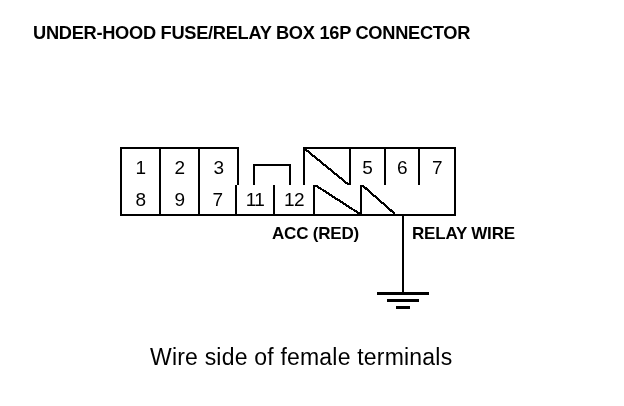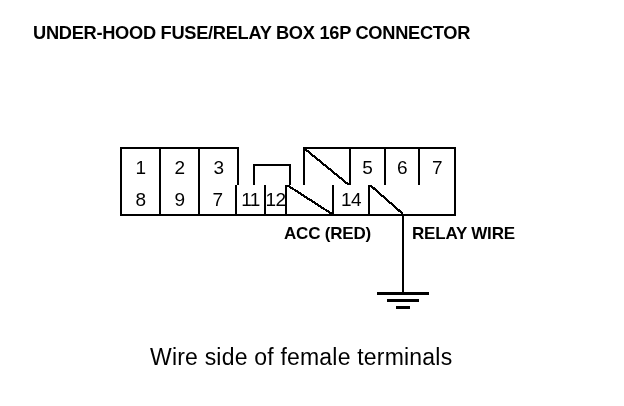--- a/index.html
+++ b/index.html
@@ -120,21 +120,21 @@
   }
 
   .label {
     position: absolute;
     top: 224px;
     font-size: 17px;
     font-weight: bold;
     letter-spacing: -0.2px;
     white-space: nowrap;
   }
-  .label-acc    { left: 284px; }
+  .label-acc    { left: 272px; }
   .label-jumper { left: 412px; }
 
   
   .ground { position: absolute; left: 377px; top: 292px; width: 52px; height: 22px; }
   .ground span {
     position: absolute;
     left: 50%;
     transform: translateX(-50%);
     background: #000;
     height: 3px;
@@ -173,24 +173,23 @@
     <div class="cell blank" style="width:47px"></div>
     <div class="cell" style="width:36px">5</div>
     <div class="cell" style="width:35px">6</div>
     <div class="cell" style="width:35px">7</div>
   </div>
 
   <div class="row row-bottom">
     <div class="cell" style="width:39px">8</div>
     <div class="cell" style="width:39px">9</div>
     <div class="cell" style="width:37px">7</div>
-    <div class="cell" style="width:29px">11</div>
-    <div class="cell" style="width:21px">12</div>
+    <div class="cell" style="width:38px">11</div>
+    <div class="cell" style="width:40px">12</div>
     <div class="cell blank" style="width:47px"></div>
-    <div class="cell" style="width:36px">14</div>
     <div class="cell blank" style="width:33px"></div>
   </div>
 </div>
 
 <div class="wire"></div>
 
 <div class="label label-acc">ACC (RED)</div>
 
 <div class="label label-jumper">RELAY WIRE</div>
 

